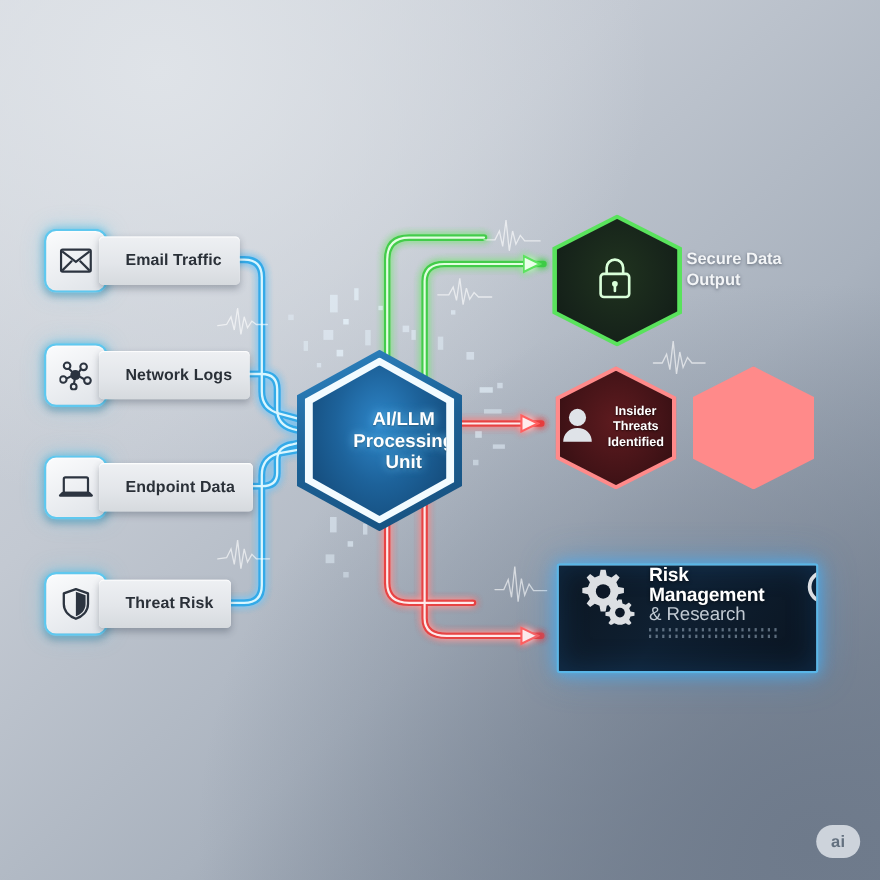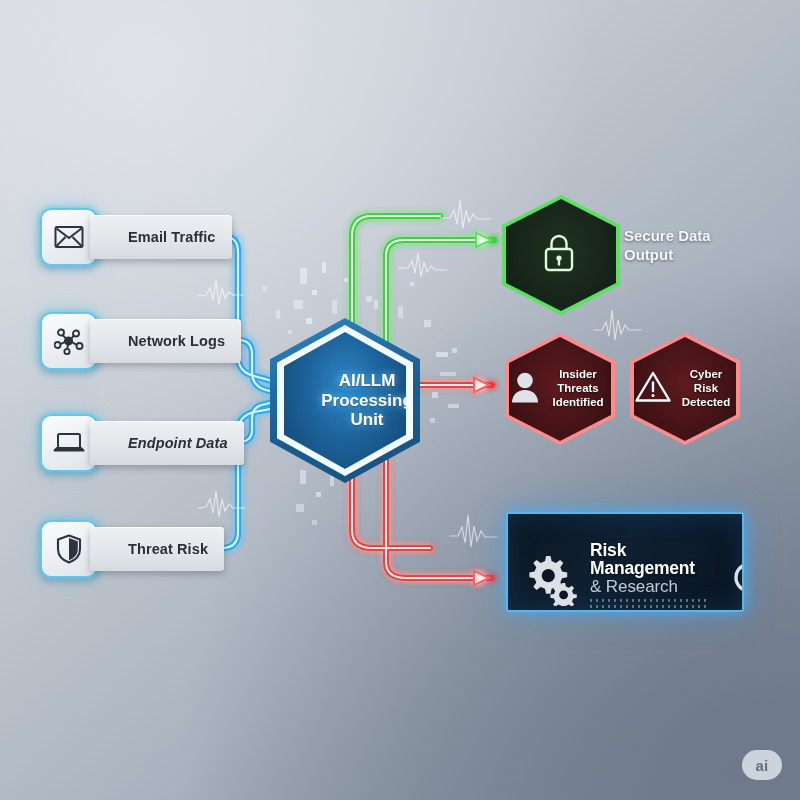--- a/index.html
+++ b/index.html
@@ -45,21 +45,21 @@
       0 0 20px rgba(95,200,239,.35),
       0 3px 7px rgba(40,50,65,.33),
       inset 0 1px 2px rgba(255,255,255,.95);
     display: flex; align-items: center; justify-content: center;
     flex: none;
   }
   .input-icon svg { display: block; }
   .input-label {
     margin-left: -8px;
     height: 44px;
-    padding: 0 16px 0 38px;
+    padding: 0 16px 0 24px;
     display: flex; align-items: center;
     border-radius: 4px;
     background: linear-gradient(180deg, #eef0f3 0%, #e3e6ea 55%, #d6dade 100%);
     box-shadow:
       0 3px 7px rgba(40,50,65,.30),
       inset 0 1px 1px rgba(255,255,255,.9);
     font-size: 14.5px;
     font-weight: 600;
     color: #2a3038;
     white-space: nowrap;
@@ -165,21 +165,21 @@
     left: 506px; top: 512px;
     width: 238px; height: 100px;
     z-index: 6;
     border: 2px solid #59b6e8;
     border-radius: 3px;
     background: linear-gradient(125deg, #0c1621 0%, #0f2032 45%, #0a1420 100%);
     box-shadow:
       0 0 14px rgba(70,175,245,.85),
       0 0 34px rgba(55,150,230,.45),
       inset 0 0 26px rgba(25,90,150,.35);
-    display: flex; align-items: flex-end;
+    display: flex; align-items: flex-start;
     padding: 0 14px 0 16px;
     gap: 10px;
     overflow: hidden;
   }
   #risk-text { display: flex; flex-direction: column; line-height: 1.02; }
   #risk-title-1 {
     color: #ffffff; font-size: 17.5px; font-weight: 700; letter-spacing: -.2px;
     text-shadow: 0 1px 3px rgba(0,0,0,.6);
   }
   #risk-title-2 {
@@ -340,21 +340,21 @@
           <circle cx="22" cy="6.5" r="3"></circle>
         <circle cx="3.5" cy="18" r="3"></circle>
           <circle cx="25.5" cy="19" r="3"></circle>
         <circle cx="13" cy="24.5" r="2.6"></circle>
         <path d="M12,11.4 L8.4,8 M17.2,12 L19.6,8.6 M11.2,14.8 L6.4,17.2 M18,15.2 L22.6,17.8 M14,17.6 L13.2,22"></path>
       </svg>
     </div>
     <div class="input-label">Network Logs</div>
   </div>
 
-  <div class="input-row" id="row-2" style="left:40px; top:414px;font-style:italic;">
+  <div class="input-row" id="row-2" style="left:40px; top:414px;">
     <div class="input-icon">
       <svg width="32" height="24" viewBox="0 0 32 24" fill="none" stroke="#2c3440" stroke-width="2">
         <rect x="5" y="3" width="22" height="14" rx="1.5"></rect>
         <path d="M1.5,19.5 H30.5 L28,17 H4 Z" fill="#2c3440" stroke-linejoin="round"></path>
       </svg>
     </div>
     <div class="input-label">Endpoint Data</div>
   </div>
 
   <div class="input-row" id="row-3" style="left:40px; top:520px;">
@@ -408,31 +408,20 @@
         </span>
         <div class="hex-caption">Insider Threats
 Identified</div>
       </div>
     </div>
   </div>
 
   <div class="out-hex-wrap" id="cyber-hex-wrap">
     <div class="out-hex">
       <div class="ring"></div>
-      <div class="face">
-        <span>
-          <svg width="38" height="34" viewBox="0 0 38 34" fill="none" stroke="#ffffff" stroke-width="2.4" stroke-linejoin="round">
-            <path d="M19,3 L35.5,30.5 H2.5 Z"></path>
-            <path d="M19,12.5 V21" stroke-linecap="round"></path>
-            <circle cx="19" cy="25.6" r="1.5" fill="#ffffff" stroke="none"></circle>
-          </svg>
-        </span>
-        <div class="hex-caption">Cyber Risk
-Detected</div>
-      </div>
     </div>
   </div>
 
   <div id="risk-panel">
     <span>
       <svg width="56" height="54" viewBox="0 0 56 54" fill="#dcdfe3">
         <path d="M22,4 l4.6,0 l1,5.1 l4.3,1.8 l4.2,-3 l3.2,3.2 l-3,4.2 l1.8,4.3 l5.1,1 l0,4.6 l-5.1,1
                  l-1.8,4.3 l3,4.2 l-3.2,3.2 l-4.2,-3 l-4.3,1.8 l-1,5.1 l-4.6,0 l-1,-5.1 l-4.3,-1.8 l-4.2,3
                  l-3.2,-3.2 l3,-4.2 l-1.8,-4.3 l-5.1,-1 l0,-4.6 l5.1,-1 l1.8,-4.3 l-3,-4.2 l3.2,-3.2 l4.2,3
                  l4.3,-1.8 Z"></path>

